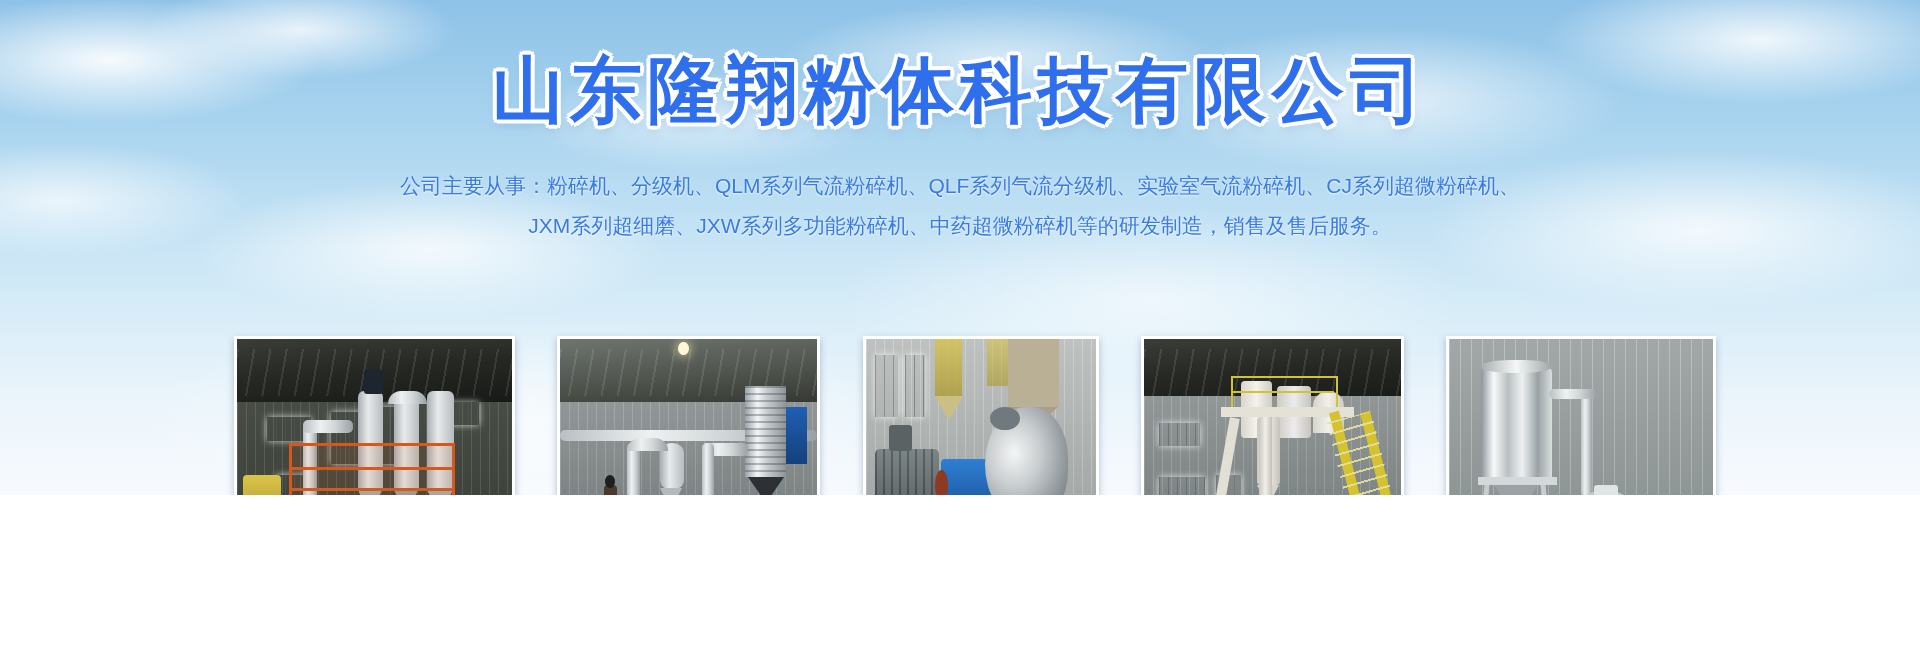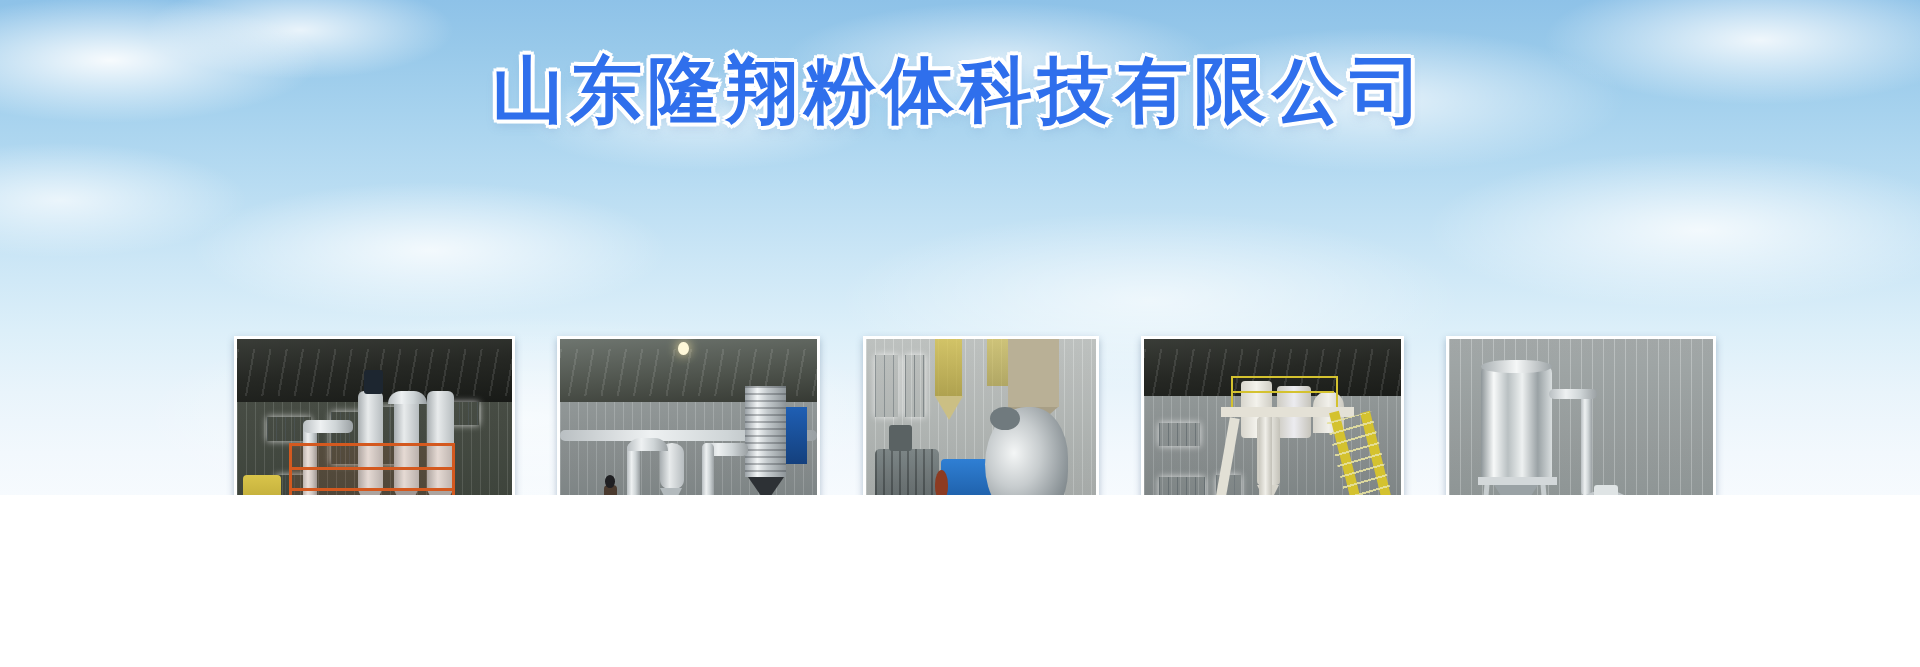--- a/index.html
+++ b/index.html
@@ -111,20 +111,24 @@
 </head>
 <body>
 
 <div class="banner">
 
   <div class="sky"></div>
   <div class="clouds"></div>
 
   <div class="title">山东隆翔粉体科技有限公司</div>
 
+  <div class="subtitle">
+    <span class="line">公司主要从事：粉碎机、分级机、QLM系列气流粉碎机、QLF系列气流分级机、实验室气流粉碎机、CJ系列超微粉碎机、</span>
+    <span class="line">JXM系列超细磨、JXW系列多功能粉碎机、中药超微粉碎机等的研发制造，销售及售后服务。</span>
+  </div>
 
   <div class="photos">
 
     <div class="photo" style="width:275px;height:261px;">
       <div class="scene">
         <div class="roof"></div>
           <div class="truss"></div>
         <div class="wall">
             <div class="ribs"></div>
           </div>

